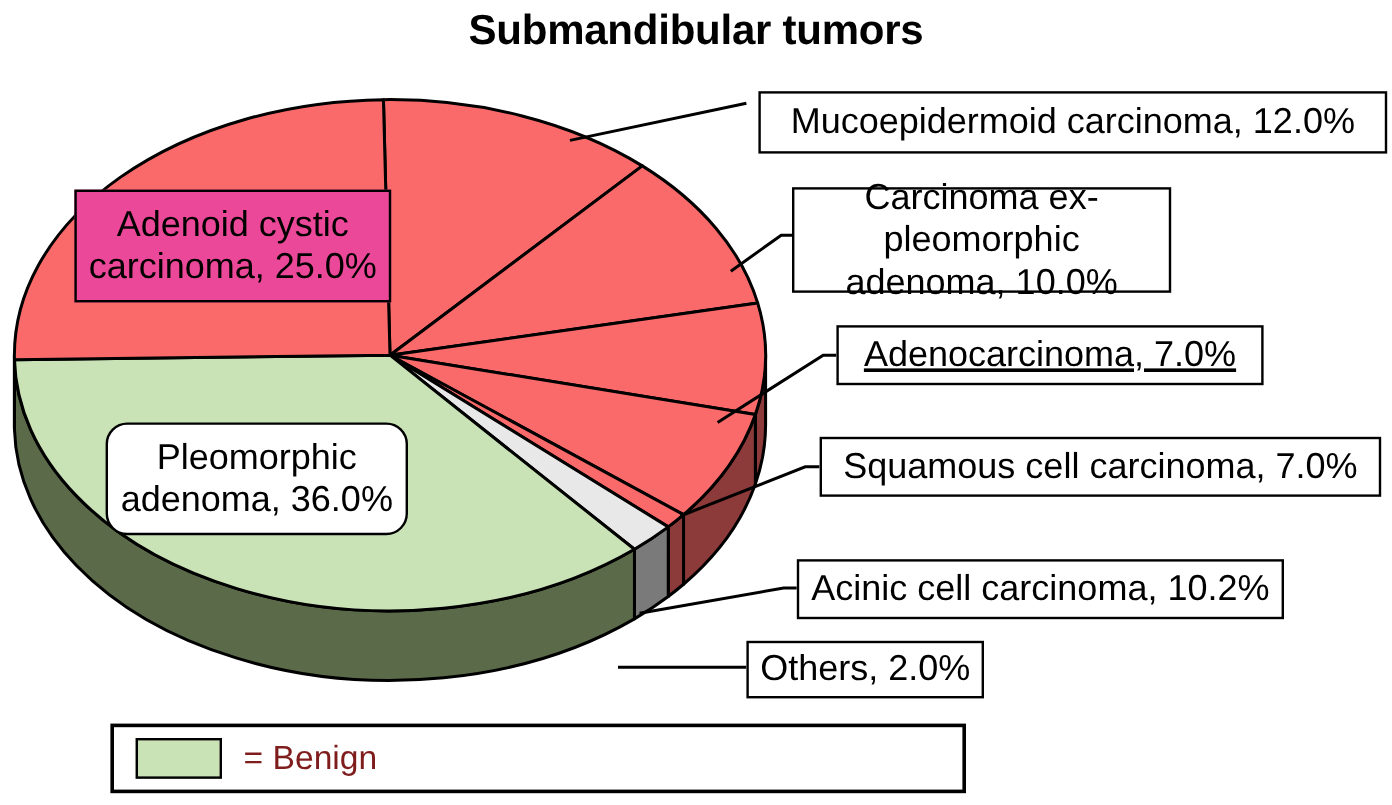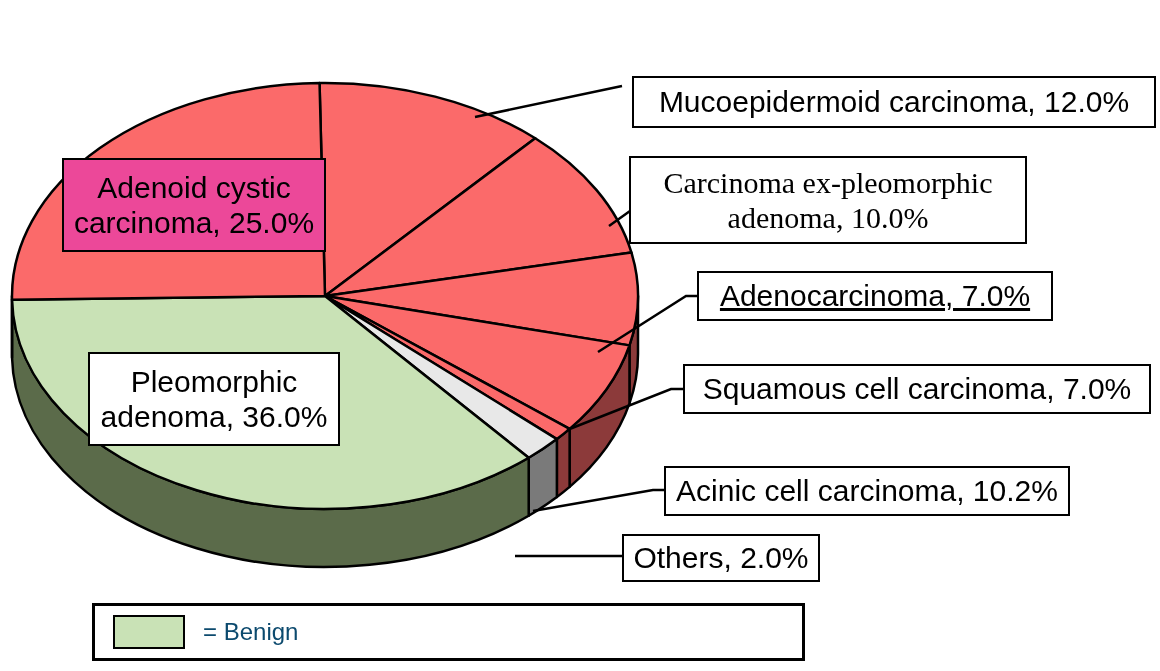--- a/index.html
+++ b/index.html
@@ -72,34 +72,35 @@
     display: flex;
     align-items: center;
   }
   .legend-swatch {
     width: 72px;
     height: 34px;
     border: 2px solid #000000;
     box-sizing: border-box;
   }
   .legend-text {
-    font-size: 24px;
-    color: #0c4a6e;
+    font-size: 28px;
+    color: #7f1d1d;
     margin-left: 18px;
     white-space: nowrap;
   }
   .legend-gap {
     width: 62px;
   }
 </style>
 </head>
 <body>
 
 <div id="chart-root">
 
+  <div id="chart-title">Submandibular tumors</div>
 
   <svg class="pie-svg" viewBox="0 0 1160 671">
     <g id="pie-sides">
         <path d="M 638 296 A 313 213 0 0 1 629.4788498795411 345.3623034442555 L 629.4788498795411 403.3623034442555 A 313 213 0 0 0 638 354 Z" fill="#8C3A3A" stroke="#000" stroke-width="2.5" stroke-linejoin="round"></path>
         <path d="M 629.4788498795411 345.3623034442555 A 313 213 0 0 1 569.6159078670903 428.8863540990992 L 569.6159078670903 486.8863540990992 A 313 213 0 0 0 629.4788498795411 403.3623034442555 Z" fill="#8C3A3A" stroke="#000" stroke-width="2.5" stroke-linejoin="round"></path>
         <path d="M 569.6159078670903 428.8863540990992 A 313 213 0 0 1 556.8718386377528 439.0764855257969 L 556.8718386377528 497.0764855257969 A 313 213 0 0 0 569.6159078670903 486.8863540990992 Z" fill="#8C3A3A" stroke="#000" stroke-width="2.5" stroke-linejoin="round"></path>
         <path d="M 556.8718386377528 439.0764855257969 A 313 213 0 0 1 528.6923300042115 457.72478846232957 L 528.6923300042115 515.7247884623296 A 313 213 0 0 0 556.8718386377528 497.0764855257969 Z" fill="#7A7A7A" stroke="#000" stroke-width="2.5" stroke-linejoin="round"></path>
         <path d="M 528.6923300042115 457.72478846232957 A 313 213 0 0 1 12.047671416049525 299.7173625711414 L 12.047671416049525 357.7173625711414 A 313 213 0 0 0 528.6923300042115 515.7247884623296 Z" fill="#5B6B4A" stroke="#000" stroke-width="2.5" stroke-linejoin="round"></path>
         <path d="M 12.047671416049525 299.7173625711414 A 313 213 0 0 1 12 296 L 12 354 A 313 213 0 0 0 12.047671416049525 357.7173625711414 Z" fill="#8C3A3A" stroke="#000" stroke-width="2.5" stroke-linejoin="round"></path>
       </g>
@@ -118,35 +119,35 @@
       <polyline points="609,226 651,196 660,196" fill="none" stroke="#000" stroke-width="2.5"></polyline>
       <polyline points="598,352 686,296 697,296" fill="none" stroke="#000" stroke-width="2.5"></polyline>
       <polyline points="567,430 671,389 683,389" fill="none" stroke="#000" stroke-width="2.5"></polyline>
       <polyline points="533,511 653,490 664,490" fill="none" stroke="#000" stroke-width="2.5"></polyline>
       <polyline points="515,556 622,556" fill="none" stroke="#000" stroke-width="2.5"></polyline>
     </g>
   </svg>
 
   <div class="callout-box" id="cb-muco" style="left:632px; top:76px; width:524px; height:52px;">Mucoepidermoid carcinoma, 12.0%</div>
 
-  <div class="callout-box" id="cb-carcex" style="left:629px; top:156px; width:398px; height:88px;font-family:Liberation Serif, serif;">Carcinoma ex-pleomorphic
+  <div class="callout-box" id="cb-carcex" style="left:660px; top:156px; width:316px; height:88px;">Carcinoma ex-pleomorphic
 adenoma, 10.0%</div>
 
   <div class="callout-box" id="cb-adeno" style="left:697px; top:271px; width:356px; height:50px;text-decoration:underline;">Adenocarcinoma, 7.0%</div>
 
   <div class="callout-box" id="cb-squam" style="left:683px; top:364px; width:468px; height:50px;">Squamous cell carcinoma, 7.0%</div>
 
   <div class="callout-box" id="cb-acinic" style="left:664px; top:466px; width:406px; height:50px;">Acinic cell carcinoma, 10.2%</div>
 
   <div class="callout-box" id="cb-others" style="left:622px; top:534px; width:198px; height:48px;">Others, 2.0%</div>
 
   <div class="callout-box callout-pink" id="cb-adenoid" style="left:62px; top:158px; width:264px; height:94px;">Adenoid cystic
 carcinoma, 25.0%</div>
 
-  <div class="callout-box" id="cb-pleo" style="left:88px; top:352px; width:252px; height:94px;">Pleomorphic
+  <div class="callout-box" id="cb-pleo" style="left:88px; top:352px; width:252px; height:94px;border-radius:18px;">Pleomorphic
 adenoma, 36.0%</div>
 
   <div id="legend-box">
     <div class="legend-entry">
       <span class="legend-swatch" id="sw-benign" style="background: rgb(201, 226, 182);"></span>
       <span class="legend-text">= Benign</span>
     </div>
     <div class="legend-gap"></div>
   </div>
 

